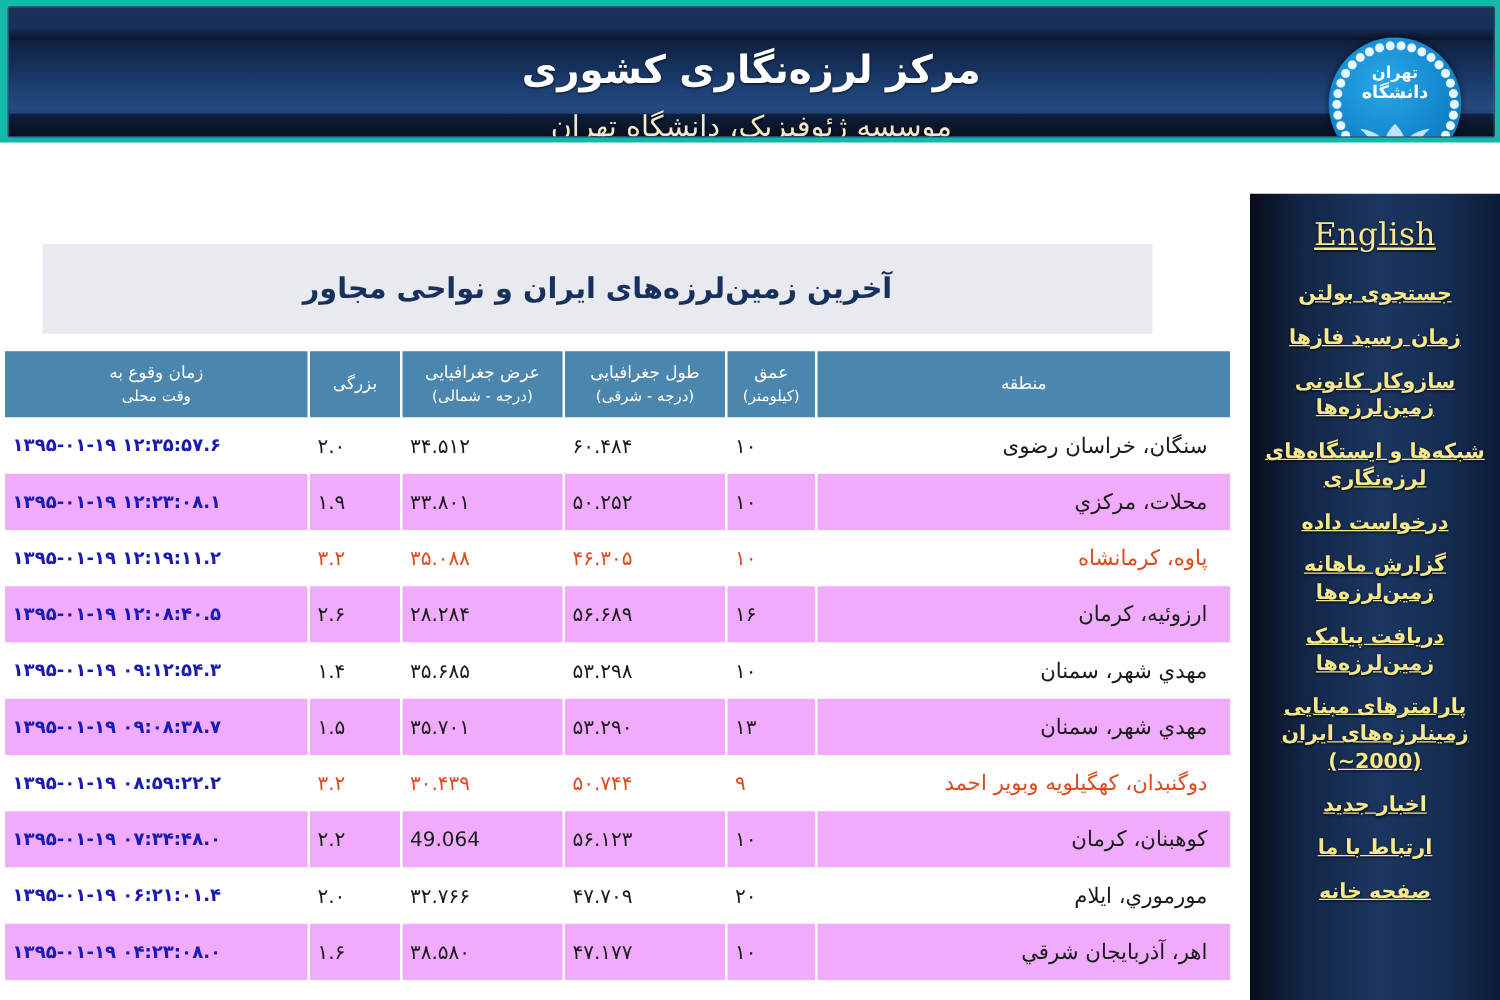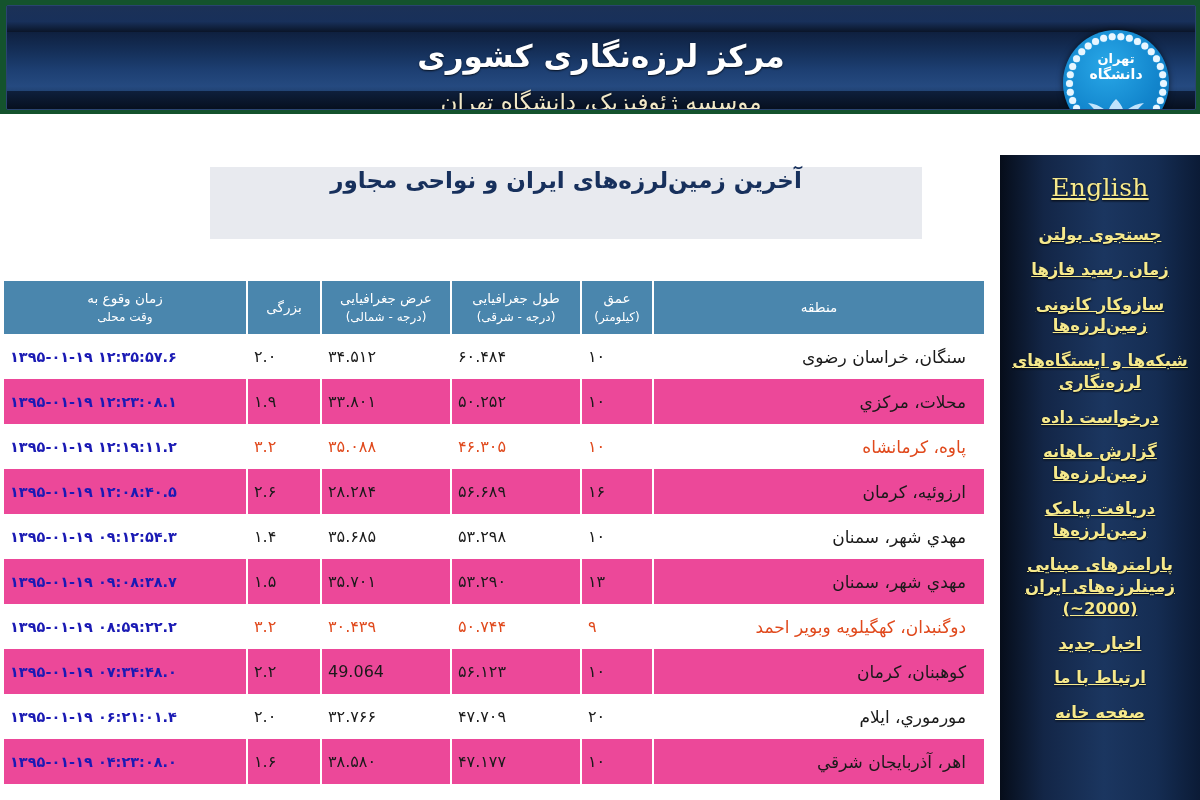--- a/index.html
+++ b/index.html
@@ -6,21 +6,21 @@
   html, body {
     width:1200px; height:800px;
     font-family:"DejaVu Sans","Liberation Sans",sans-serif;
     background:#ffffff; overflow:hidden;
   }
   #app { position:relative; width:1200px; height:800px; background:#ffffff; }
 
   
   .header-banner{
     position:absolute; left:0; top:0; width:1200px; height:114px;
-    background:#14532d;
+    background:#14b8a6;
     padding:5px 4px 4px 6px;
   }
   .header-inner{
     position:relative; width:100%; height:100%;
     background:
       linear-gradient(to bottom,
         #14294a 0%, #0b1730 12%, #0d1c38 20%,
         #15305a 45%, #1d3f72 62%, #254a80 78%,
         #1b3862 90%, #11203c 100%);
     border:1px solid #2a4470;
@@ -103,23 +103,23 @@
   }
 
   
   .content{
     position:absolute; left:0; top:155px; width:1000px; height:645px;
     background:#ffffff;
     border-top-right-radius:14px;
     overflow:hidden;
   }
   .page-title-band{
-    position:absolute; right:78px; top:12px; width:712px; height:72px;
+    position:absolute; right:78px; top:40px; width:888px; height:72px;
     background:#e8eaef;
-    display:flex; align-items:flex-start; justify-content:center;
+    display:flex; align-items:center; justify-content:center;
   }
   .page-title-band span{
     font-size:23px; font-weight:bold; color:#17305c; direction:rtl;
     letter-spacing:0.2px;
   }
 
   
   .quake-table{
     position:absolute; right:14px; top:126px; width:970px;
     border-collapse:separate; border-spacing:2px 0;
@@ -131,21 +131,21 @@
     height:53px; vertical-align:middle; text-align:center;
     padding:3px 2px;
   }
   .quake-table thead th .sub{ display:block; font-size:12px; }
   .quake-table tbody td{
     height:45px; text-align:left; vertical-align:middle;
     font-size:16px; color:#1a1a1a; padding:2px 6px;
     white-space:nowrap;
   }
   .quake-table tbody tr.odd  td{ background:#ffffff; }
-  .quake-table tbody tr.even td{ background:#ec4899; }
+  .quake-table tbody tr.even td{ background:#f0abfc; }
   .quake-table tbody td.c-time{
     color:#1a1ab4; font-weight:bold; font-size:14.5px; direction:ltr;
   }
   .quake-table tbody td.c-region{ text-align:right; padding-right:18px; font-size:17px; }
   .quake-table tbody tr.alert td{ color:#e0491c; }
   .quake-table tbody tr.alert td.c-time{ color:#1a1ab4; }
   .col-region{ width:330px; }
   .col-depth { width:70px;  }
   .col-lon   { width:128px; }
   .col-lat   { width:128px; }

